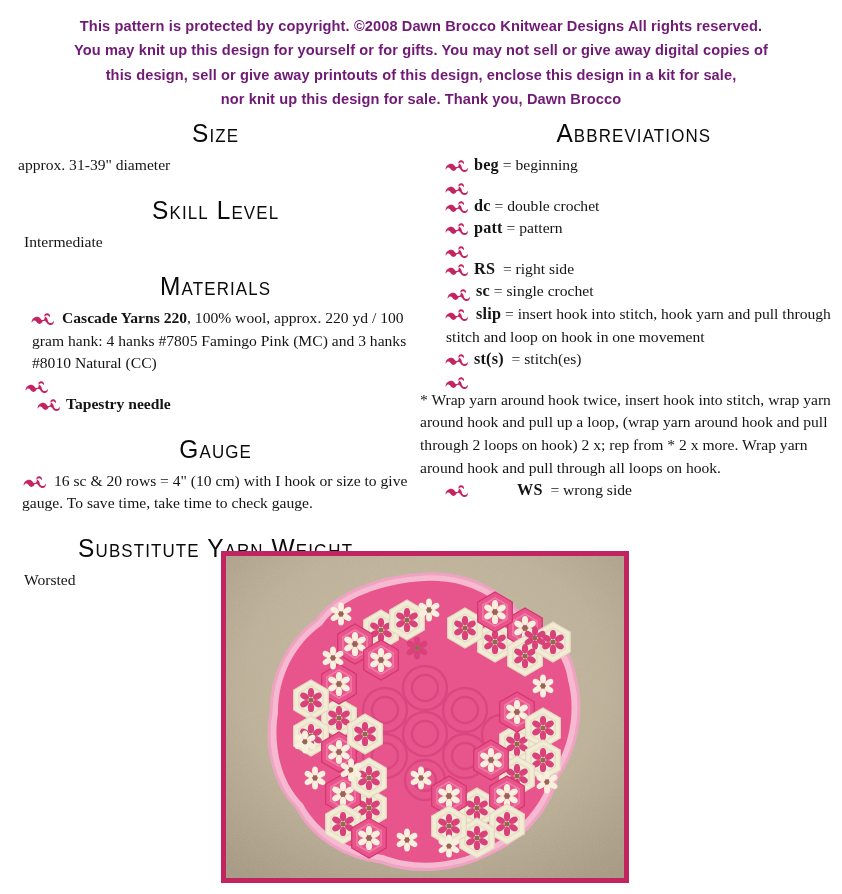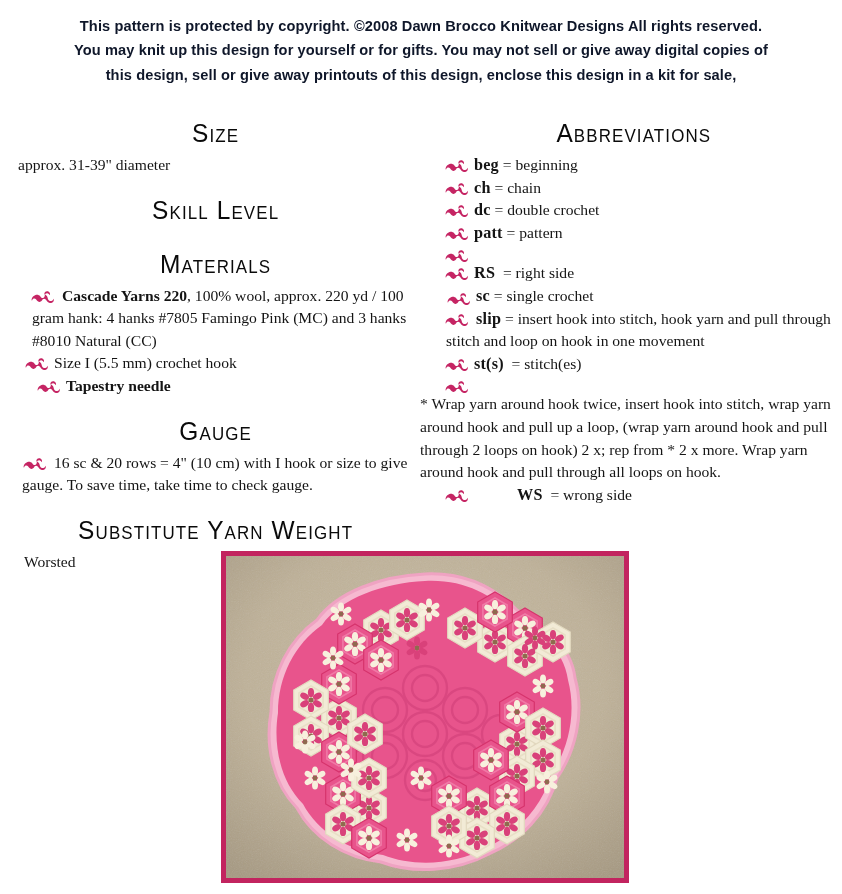--- a/index.html
+++ b/index.html
@@ -14,21 +14,21 @@
   .page{position:relative;width:842px;height:894px;}
 
   
   .copyright{
     position:absolute;left:0;top:14px;width:842px;
     text-align:center;
     font-family:"Liberation Sans", sans-serif;
     font-weight:bold;
     font-size:14.6px;
     line-height:24.3px;
-    color:#0f172a;
+    color:#701a75;
     letter-spacing:0.1px;
   }
   .copyright div{white-space:nowrap;}
 
   
   .col-left{position:absolute;left:0;top:118px;width:420px;}
   .col-right{position:absolute;left:420px;top:118px;width:422px;}
 
   h2.section{
     margin:0;
@@ -104,31 +104,33 @@
 </style>
 </head>
 <body>
 
 <div class="page">
 
   <div class="copyright">
     <div>This pattern is protected by copyright. ©2008 Dawn Brocco Knitwear Designs  All rights reserved.</div>
     <div>You may knit up this design for yourself or for gifts. You may not sell or give away digital copies of</div>
     <div>this design,  sell or give away printouts of  this design, enclose  this design in a kit for sale,</div>
+    <div>nor knit up this design for sale. Thank you, Dawn Brocco</div>
   </div>
 
   <div class="col-left">
 
     <h2 class="section">Size</h2>
     <div class="sp-sm"></div>
     <div class="body-txt indent-1">approx. 31-39" diameter</div>
 
     <div class="sp-lg"></div>
     <h2 class="section">Skill Level</h2>
     <div class="sp-sm"></div>
+    <div class="body-txt indent-2">Intermediate</div>
 
     <div class="sp-lg"></div>
     <h2 class="section">Materials</h2>
     <div class="sp-sm"></div>
 
     <div class="bullet-para" style="padding-left:32px;text-indent:-2px;">
       <span class="bullet">
         <svg viewBox="0 0 26 13">
             <path fill="#c52463" d="M1.6 9.2c.5-1.9 2-3.6 3.9-4.2 1.7-.6 3.6-.1 4.7 1.2.5.6.9 1.4 1.6 1.7.9.4 2-.1 2.5-.9.5-.8.6-1.8.5-2.7 1.1.6 2.1 1.5 2.6 2.7.4.9.4 2 .9 2.8.6 1 1.9 1.5 3 1.2 1.1-.3 2-1.2 2.4-2.3.3.9.2 1.9-.3 2.7-.7 1.1-2.1 1.7-3.4 1.6-1.3-.1-2.4-.9-3.1-1.9-.4-.6-.7-1.2-1.2-1.7-.8-.8-2.2-.9-3-.1-.5.5-.7 1.3-1.2 1.8-.9 1-2.6 1-3.7.2-.7-.5-1.1-1.3-1.6-1.9-.8-.9-2.2-1.2-3.2-.5-.6.4-1 1.1-1 1.8-.3-.4-.5-1-.4-1.5z"></path>
             <path fill="#c52463" d="M14.4 3.2c.4-1 1.4-1.8 2.5-1.9 1.2-.1 2.4.6 2.9 1.7.3.7.3 1.5.1 2.2-.4-.9-1.2-1.6-2.1-1.8-.9-.2-1.9.1-2.6.7-.3.2-.5.5-.8.7z"></path>
@@ -136,21 +138,20 @@
       </span><b>Cascade Yarns 220</b><span>, 100% wool, approx. 220 yd / 100 gram hank: 4 hanks #7805 Famingo Pink (MC) and 3 hanks #8010 Natural (CC)</span>
     </div>
 
     <div class="li indent-1" style="padding-left:24px;">
       <span class="bullet">
         <svg viewBox="0 0 26 13">
             <path fill="#c52463" d="M1.6 9.2c.5-1.9 2-3.6 3.9-4.2 1.7-.6 3.6-.1 4.7 1.2.5.6.9 1.4 1.6 1.7.9.4 2-.1 2.5-.9.5-.8.6-1.8.5-2.7 1.1.6 2.1 1.5 2.6 2.7.4.9.4 2 .9 2.8.6 1 1.9 1.5 3 1.2 1.1-.3 2-1.2 2.4-2.3.3.9.2 1.9-.3 2.7-.7 1.1-2.1 1.7-3.4 1.6-1.3-.1-2.4-.9-3.1-1.9-.4-.6-.7-1.2-1.2-1.7-.8-.8-2.2-.9-3-.1-.5.5-.7 1.3-1.2 1.8-.9 1-2.6 1-3.7.2-.7-.5-1.1-1.3-1.6-1.9-.8-.9-2.2-1.2-3.2-.5-.6.4-1 1.1-1 1.8-.3-.4-.5-1-.4-1.5z"></path>
             <path fill="#c52463" d="M14.4 3.2c.4-1 1.4-1.8 2.5-1.9 1.2-.1 2.4.6 2.9 1.7.3.7.3 1.5.1 2.2-.4-.9-1.2-1.6-2.1-1.8-.9-.2-1.9.1-2.6.7-.3.2-.5.5-.8.7z"></path>
           </svg>
       </span>
-      <span class="li-txt">Size I (5.5 mm) crochet hook</span>
     </div>
 
     <div class="li indent-1" style="padding-left:36px;font-weight:bold;">
       <span class="bullet">
         <svg viewBox="0 0 26 13">
             <path fill="#c52463" d="M1.6 9.2c.5-1.9 2-3.6 3.9-4.2 1.7-.6 3.6-.1 4.7 1.2.5.6.9 1.4 1.6 1.7.9.4 2-.1 2.5-.9.5-.8.6-1.8.5-2.7 1.1.6 2.1 1.5 2.6 2.7.4.9.4 2 .9 2.8.6 1 1.9 1.5 3 1.2 1.1-.3 2-1.2 2.4-2.3.3.9.2 1.9-.3 2.7-.7 1.1-2.1 1.7-3.4 1.6-1.3-.1-2.4-.9-3.1-1.9-.4-.6-.7-1.2-1.2-1.7-.8-.8-2.2-.9-3-.1-.5.5-.7 1.3-1.2 1.8-.9 1-2.6 1-3.7.2-.7-.5-1.1-1.3-1.6-1.9-.8-.9-2.2-1.2-3.2-.5-.6.4-1 1.1-1 1.8-.3-.4-.5-1-.4-1.5z"></path>
             <path fill="#c52463" d="M14.4 3.2c.4-1 1.4-1.8 2.5-1.9 1.2-.1 2.4.6 2.9 1.7.3.7.3 1.5.1 2.2-.4-.9-1.2-1.6-2.1-1.8-.9-.2-1.9.1-2.6.7-.3.2-.5.5-.8.7z"></path>
           </svg>
       </span>
       <span class="li-txt">Tapestry needle</span>
@@ -191,21 +192,20 @@
         <span class="li-txt"><b class="abbr">beg</b>&nbsp;<span>= beginning</span></span>
       </div>
 
       <div class="li" style="padding-left:24px;">
         <span class="bullet">
             <svg viewBox="0 0 26 13">
               <path fill="#c52463" d="M1.6 9.2c.5-1.9 2-3.6 3.9-4.2 1.7-.6 3.6-.1 4.7 1.2.5.6.9 1.4 1.6 1.7.9.4 2-.1 2.5-.9.5-.8.6-1.8.5-2.7 1.1.6 2.1 1.5 2.6 2.7.4.9.4 2 .9 2.8.6 1 1.9 1.5 3 1.2 1.1-.3 2-1.2 2.4-2.3.3.9.2 1.9-.3 2.7-.7 1.1-2.1 1.7-3.4 1.6-1.3-.1-2.4-.9-3.1-1.9-.4-.6-.7-1.2-1.2-1.7-.8-.8-2.2-.9-3-.1-.5.5-.7 1.3-1.2 1.8-.9 1-2.6 1-3.7.2-.7-.5-1.1-1.3-1.6-1.9-.8-.9-2.2-1.2-3.2-.5-.6.4-1 1.1-1 1.8-.3-.4-.5-1-.4-1.5z"></path>
               <path fill="#c52463" d="M14.4 3.2c.4-1 1.4-1.8 2.5-1.9 1.2-.1 2.4.6 2.9 1.7.3.7.3 1.5.1 2.2-.4-.9-1.2-1.6-2.1-1.8-.9-.2-1.9.1-2.6.7-.3.2-.5.5-.8.7z"></path>
             </svg>
           </span>
-        <span class="li-txt"><b class="abbr">ch</b>&nbsp;<span>= chain</span></span>
       </div>
 
       <div class="li" style="padding-left:24px;">
         <span class="bullet">
             <svg viewBox="0 0 26 13">
               <path fill="#c52463" d="M1.6 9.2c.5-1.9 2-3.6 3.9-4.2 1.7-.6 3.6-.1 4.7 1.2.5.6.9 1.4 1.6 1.7.9.4 2-.1 2.5-.9.5-.8.6-1.8.5-2.7 1.1.6 2.1 1.5 2.6 2.7.4.9.4 2 .9 2.8.6 1 1.9 1.5 3 1.2 1.1-.3 2-1.2 2.4-2.3.3.9.2 1.9-.3 2.7-.7 1.1-2.1 1.7-3.4 1.6-1.3-.1-2.4-.9-3.1-1.9-.4-.6-.7-1.2-1.2-1.7-.8-.8-2.2-.9-3-.1-.5.5-.7 1.3-1.2 1.8-.9 1-2.6 1-3.7.2-.7-.5-1.1-1.3-1.6-1.9-.8-.9-2.2-1.2-3.2-.5-.6.4-1 1.1-1 1.8-.3-.4-.5-1-.4-1.5z"></path>
               <path fill="#c52463" d="M14.4 3.2c.4-1 1.4-1.8 2.5-1.9 1.2-.1 2.4.6 2.9 1.7.3.7.3 1.5.1 2.2-.4-.9-1.2-1.6-2.1-1.8-.9-.2-1.9.1-2.6.7-.3.2-.5.5-.8.7z"></path>
             </svg>
           </span>
         <span class="li-txt"><b class="abbr">dc</b>&nbsp;<span>= double crochet</span></span>

